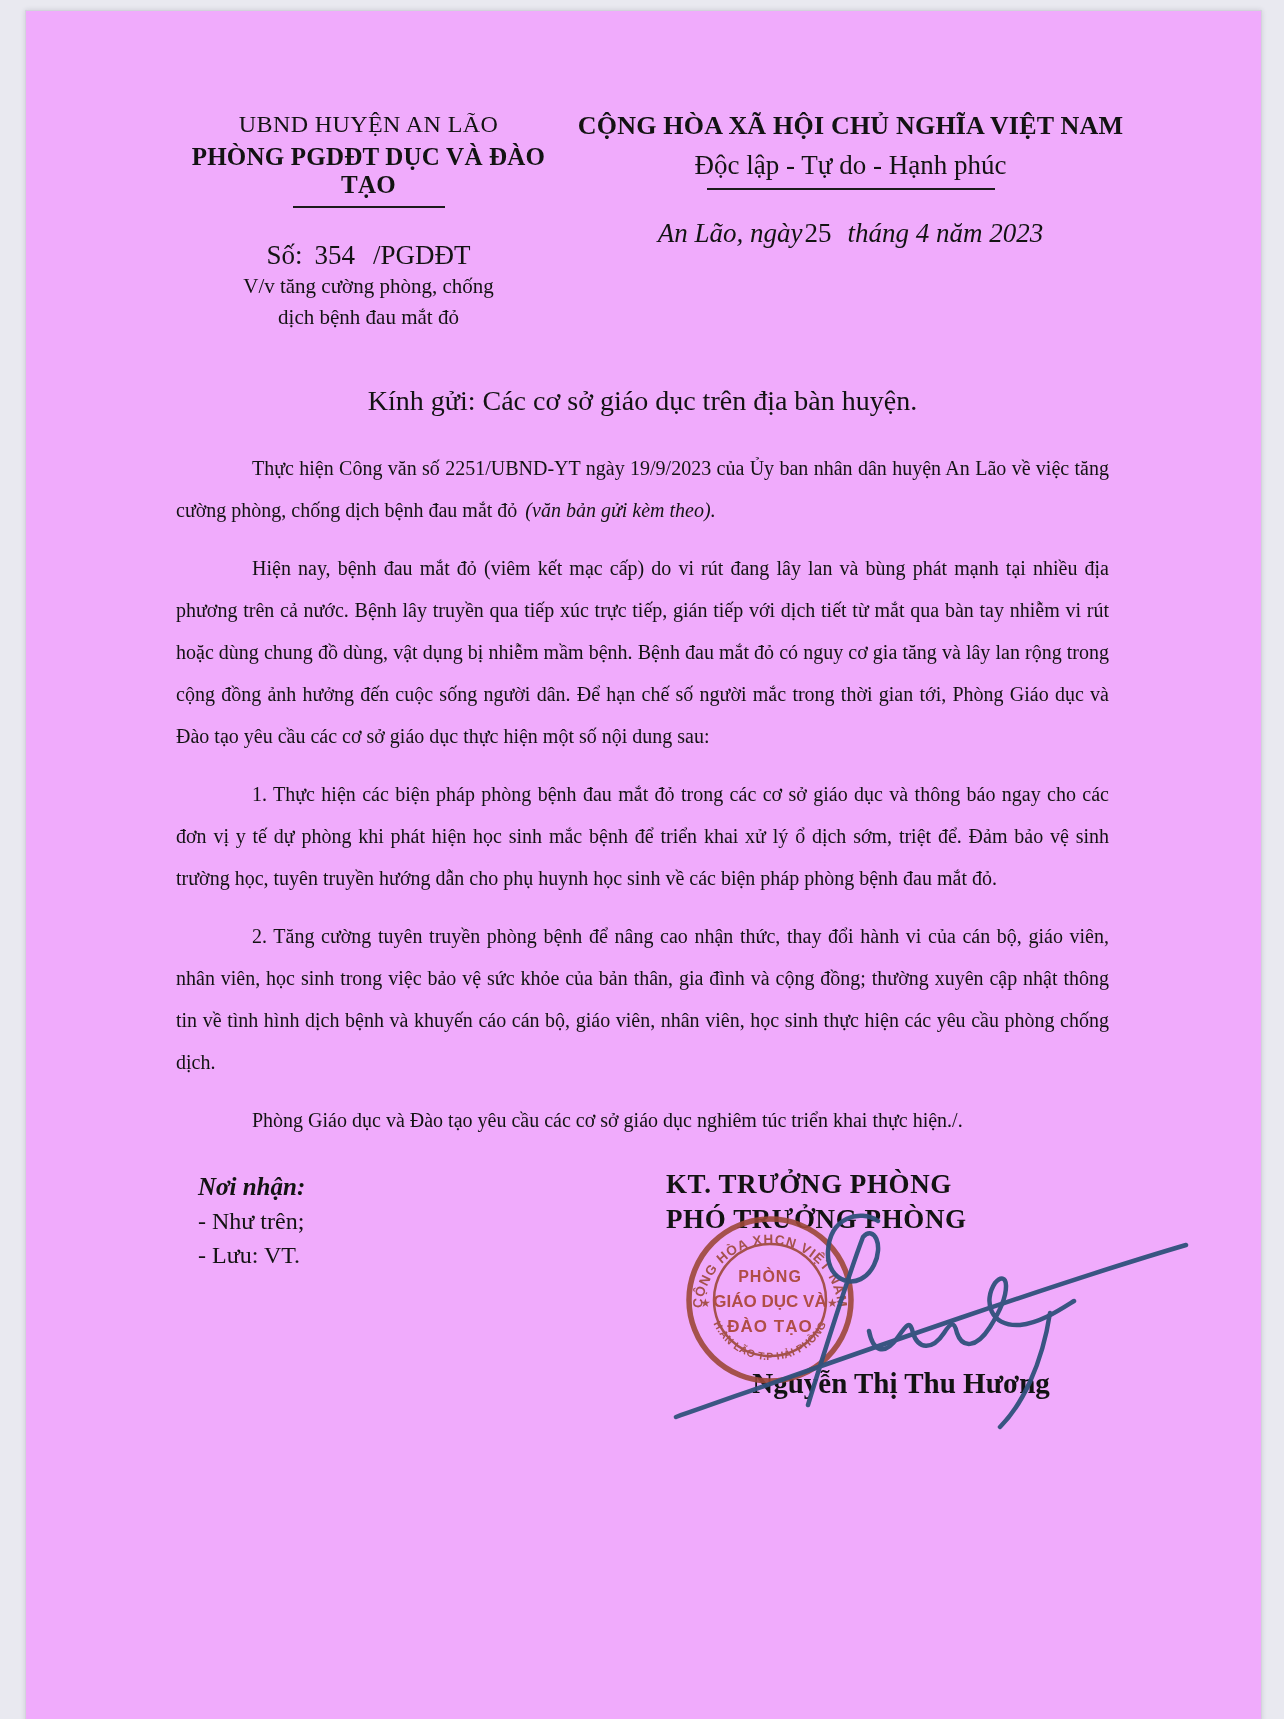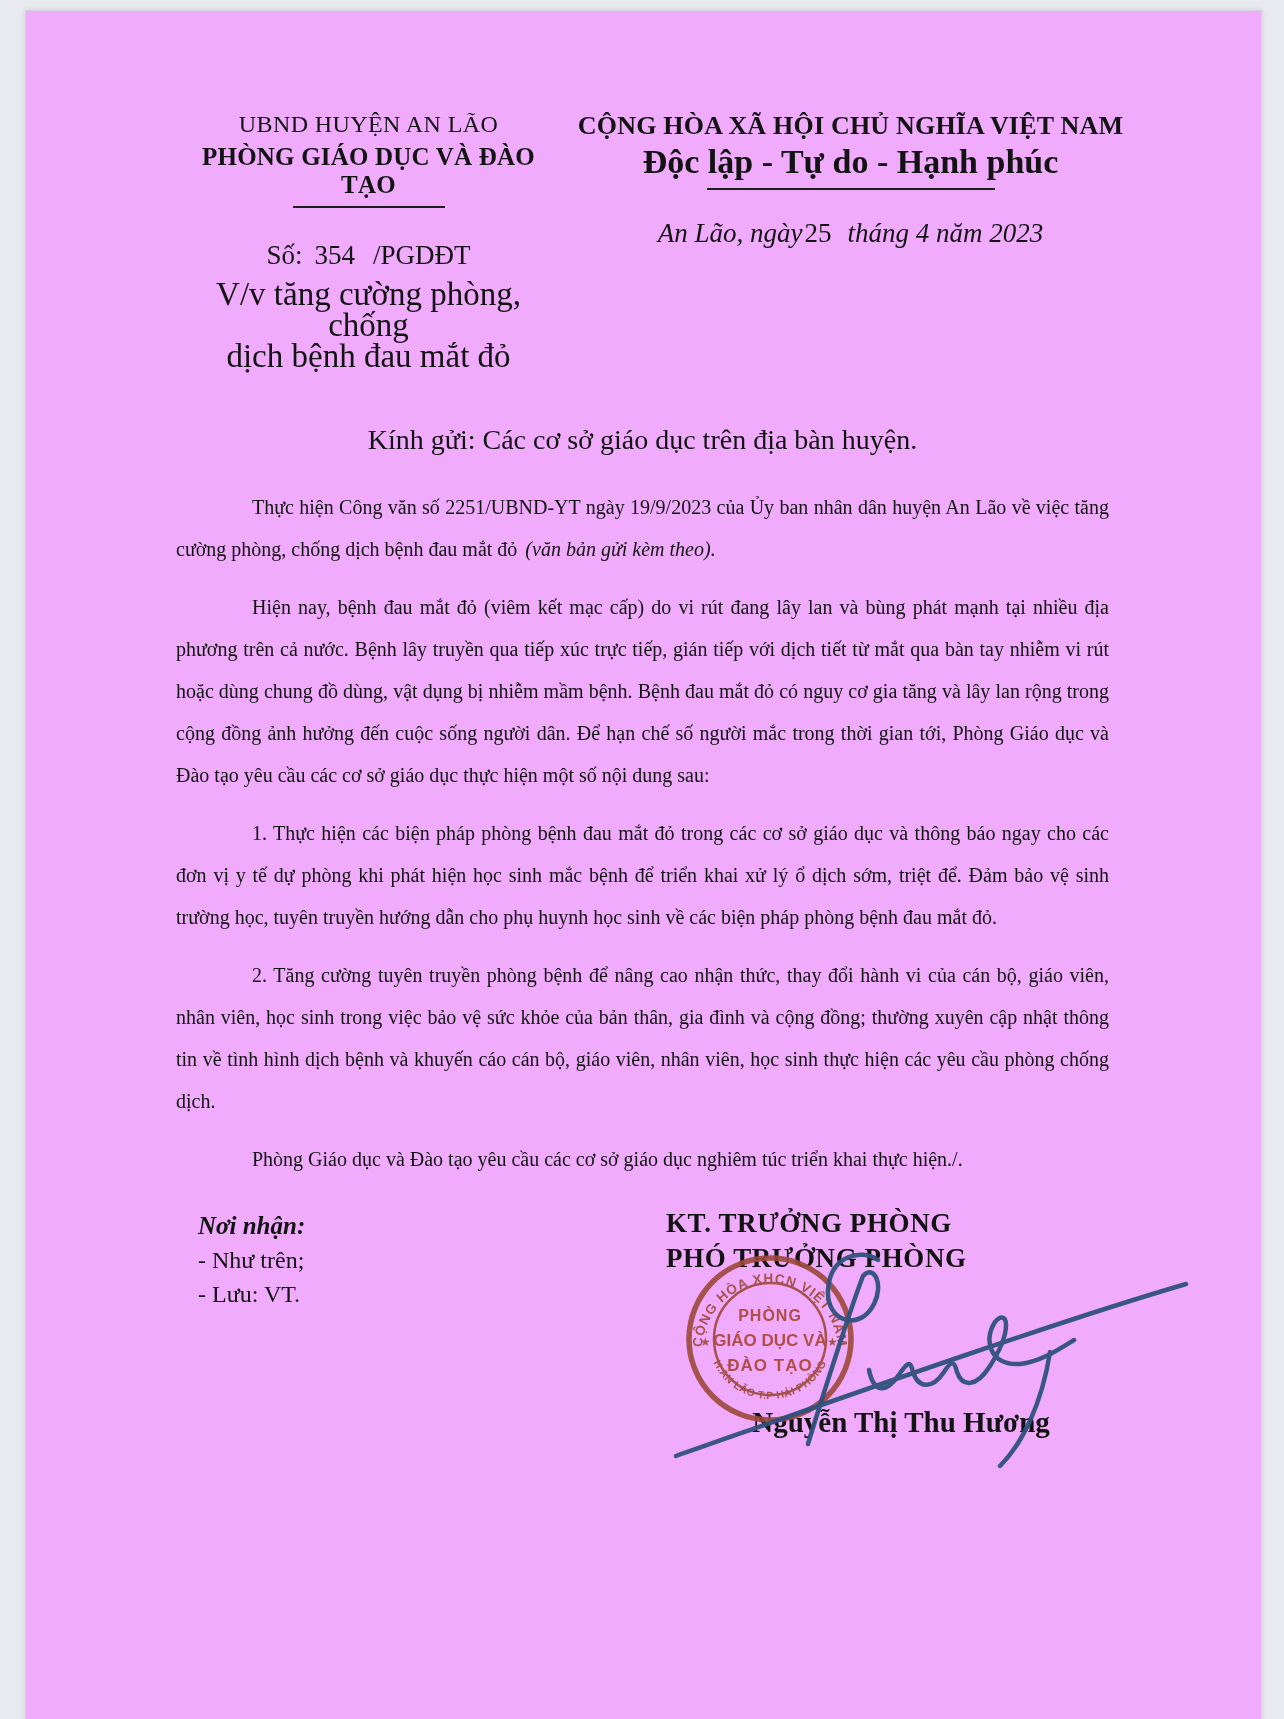--- a/index.html
+++ b/index.html
@@ -19,23 +19,23 @@
   .header{display:flex;justify-content:space-between;}
   .h-left{width:385px;text-align:center;}
   .h-right{width:565px;margin-right:-24px;text-align:center;}
   .org1{font-size:24px;letter-spacing:.4px;}
   .org2{font-size:25px;font-weight:bold;margin-top:5px;letter-spacing:.2px;}
   .rule{border-bottom:2px solid #1c1c1c;margin:7px auto 0;}
   .rule-left{width:152px;}
   .rule-right{width:288px;}
   .doc-no{font-size:27px;margin-top:32px;}
   .doc-no .num{margin:0 18px 12px 12px;}
-  .subject{font-size:33px;margin-top:8px;line-height:31px;}
+  .subject{font-size:21px;line-height:31px;}
   .nat{font-size:26px;font-weight:bold;letter-spacing:.2px;}
-  .motto{font-size:34px;font-weight:bold;margin-top:2px;}
+  .motto{font-size:27px;font-weight:normal;margin-top:9px;}
   .dateline{font-size:27px;margin-top:28px;}
   .it{font-style:italic;}
   .dateline .day{font-style:normal;margin:0 16px 12px 2px;}
   .salutation{text-align:center;font-size:28px;margin-top:52px;}
   .content{margin-top:30px;}
   .content p{
     font-size:20px;line-height:42px;text-align:justify;
     text-indent:76px;margin:0 0 16px 0;
   }
   .content p .note{font-style:italic;margin-left:8px;}
@@ -55,21 +55,21 @@
   }
 </style>
 </head>
 <body>
 
 <div class="page">
 
   <div class="header">
     <div class="h-left">
       <div class="org1">UBND HUYỆN AN LÃO</div>
-      <div class="org2">PHÒNG GIÁO DỤC VÀ ĐÀO TẠO</div>
+      <div class="org2">PHÒNG PGDĐT DỤC VÀ ĐÀO TẠO</div>
       <div class="rule rule-left"></div>
       <div class="doc-no"><span>Số:</span><span class="num">354</span><span>/PGDĐT</span></div>
       <div class="subject">
         <div>V/v tăng cường phòng, chống</div>
         <div>dịch bệnh đau mắt đỏ</div>
       </div>
     </div>
     <div class="h-right">
       <div class="nat">CỘNG HÒA XÃ HỘI CHỦ NGHĨA VIỆT NAM</div>
       <div class="motto">Độc lập - Tự do - Hạnh phúc</div>

